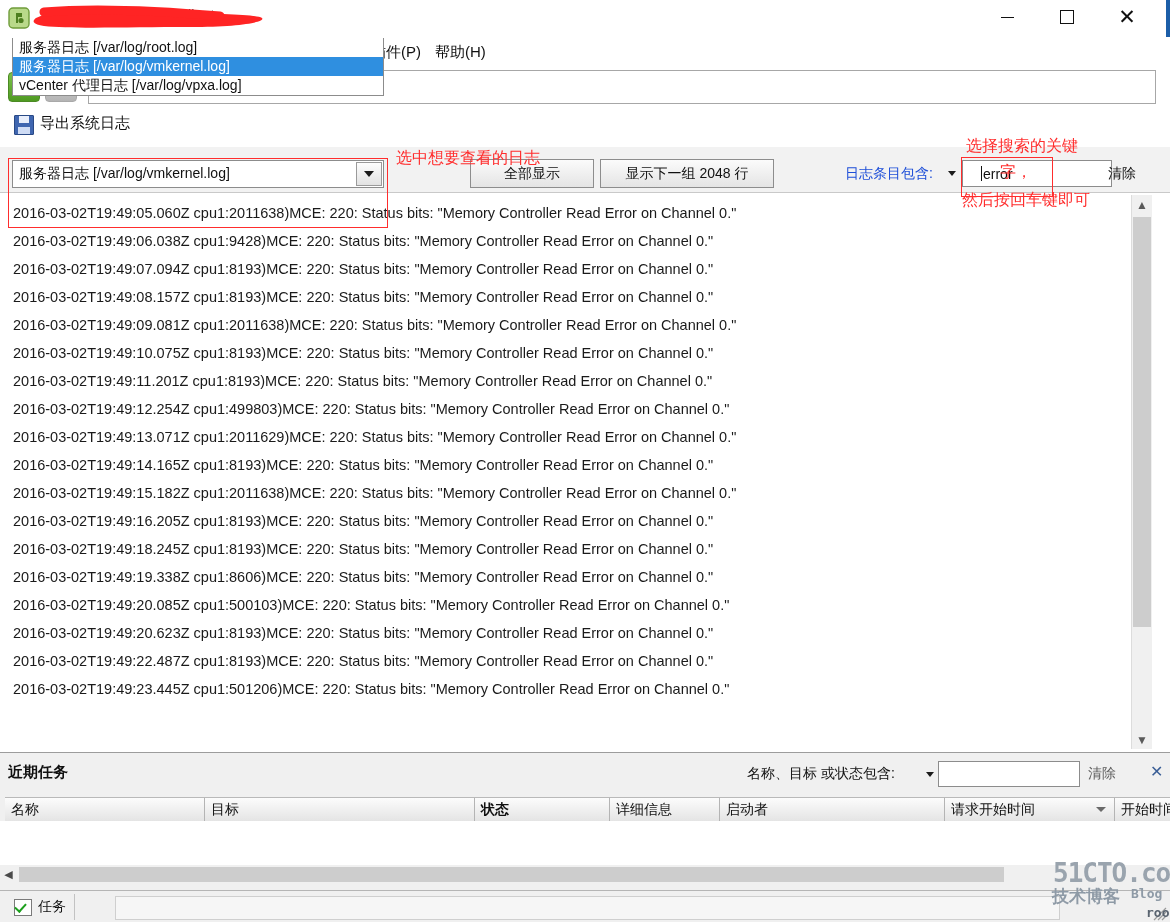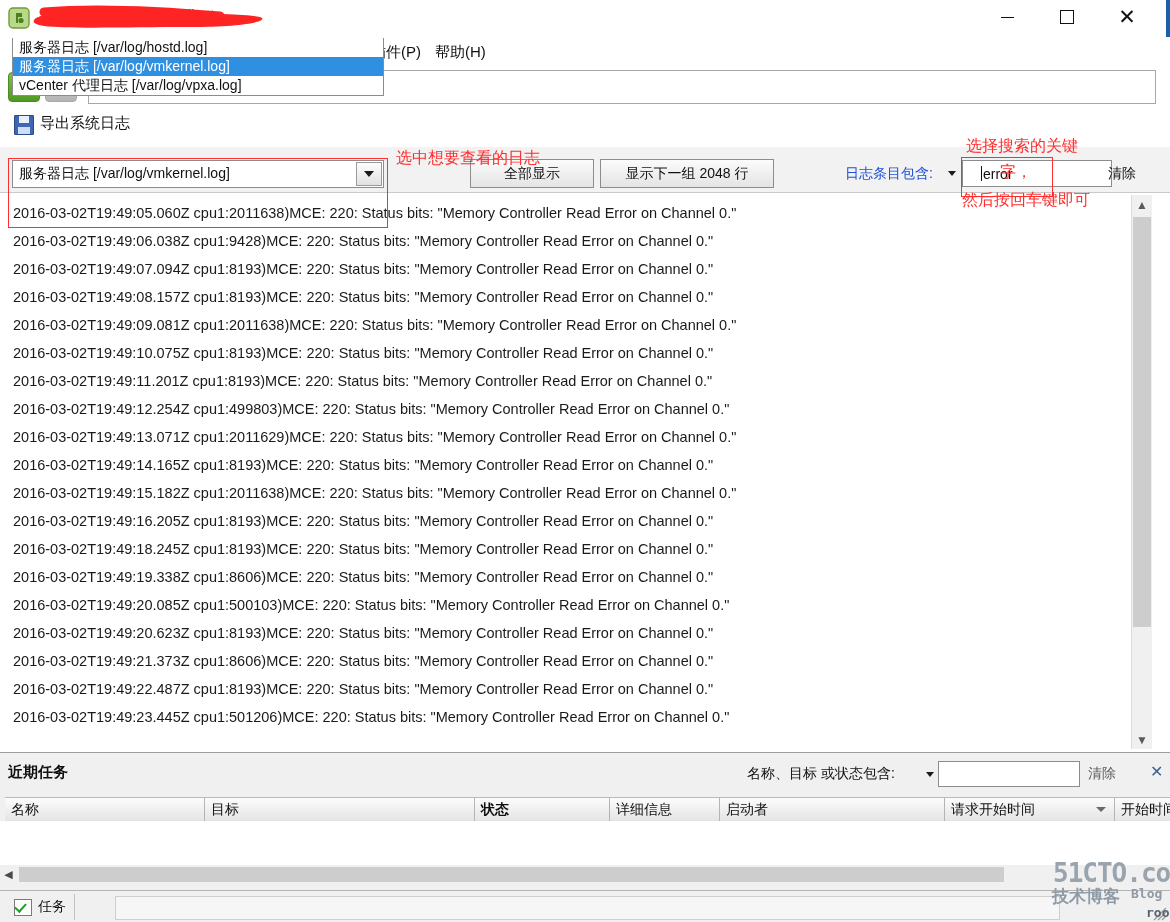--- a/index.html
+++ b/index.html
@@ -417,21 +417,21 @@
     <span class="search-label">日志条目包含:</span>
     <span class="search-caret"></span>
     <div class="search-input">
       <span class="search-caretbar"></span>
         <span>error</span>
     </div>
     <span class="clear-link">清除</span>
   </div>
 
   <div class="dropdown">
-    <div class="dd-item">服务器日志    [/var/log/hostd.log]</div>
+    <div class="dd-item">服务器日志    [/var/log/root.log]</div>
     <div class="dd-item sel">服务器日志    [/var/log/vmkernel.log]</div>
     <div class="dd-item">vCenter 代理日志   [/var/log/vpxa.log]</div>
   </div>
 
   <div class="logpanel">
     <div class="loglist" id="loglist">
         <div class="logline">2016-03-02T19:49:05.060Z cpu1:2011638)MCE: 220: Status bits: "Memory Controller Read Error on Channel 0."</div>
         <div class="logline">2016-03-02T19:49:06.038Z cpu1:9428)MCE: 220: Status bits: "Memory Controller Read Error on Channel 0."</div>
         <div class="logline">2016-03-02T19:49:07.094Z cpu1:8193)MCE: 220: Status bits: "Memory Controller Read Error on Channel 0."</div>
         <div class="logline">2016-03-02T19:49:08.157Z cpu1:8193)MCE: 220: Status bits: "Memory Controller Read Error on Channel 0."</div>
@@ -440,21 +440,20 @@
         <div class="logline">2016-03-02T19:49:11.201Z cpu1:8193)MCE: 220: Status bits: "Memory Controller Read Error on Channel 0."</div>
         <div class="logline">2016-03-02T19:49:12.254Z cpu1:499803)MCE: 220: Status bits: "Memory Controller Read Error on Channel 0."</div>
         <div class="logline">2016-03-02T19:49:13.071Z cpu1:2011629)MCE: 220: Status bits: "Memory Controller Read Error on Channel 0."</div>
         <div class="logline">2016-03-02T19:49:14.165Z cpu1:8193)MCE: 220: Status bits: "Memory Controller Read Error on Channel 0."</div>
         <div class="logline">2016-03-02T19:49:15.182Z cpu1:2011638)MCE: 220: Status bits: "Memory Controller Read Error on Channel 0."</div>
         <div class="logline">2016-03-02T19:49:16.205Z cpu1:8193)MCE: 220: Status bits: "Memory Controller Read Error on Channel 0."</div>
         <div class="logline">2016-03-02T19:49:18.245Z cpu1:8193)MCE: 220: Status bits: "Memory Controller Read Error on Channel 0."</div>
         <div class="logline">2016-03-02T19:49:19.338Z cpu1:8606)MCE: 220: Status bits: "Memory Controller Read Error on Channel 0."</div>
         <div class="logline">2016-03-02T19:49:20.085Z cpu1:500103)MCE: 220: Status bits: "Memory Controller Read Error on Channel 0."</div>
         <div class="logline">2016-03-02T19:49:20.623Z cpu1:8193)MCE: 220: Status bits: "Memory Controller Read Error on Channel 0."</div>
-        <div class="logline">2016-03-02T19:49:21.373Z cpu1:8606)MCE: 220: Status bits: "Memory Controller Read Error on Channel 0."</div>
         <div class="logline">2016-03-02T19:49:22.487Z cpu1:8193)MCE: 220: Status bits: "Memory Controller Read Error on Channel 0."</div>
         <div class="logline">2016-03-02T19:49:23.445Z cpu1:501206)MCE: 220: Status bits: "Memory Controller Read Error on Channel 0."</div>
       </div>
 
     <div class="vscroll">
       <div class="vs-up">
         <span class="chev">▲</span>
       </div>
       <div class="vs-thumb"></div>
       <div class="vs-dn">

